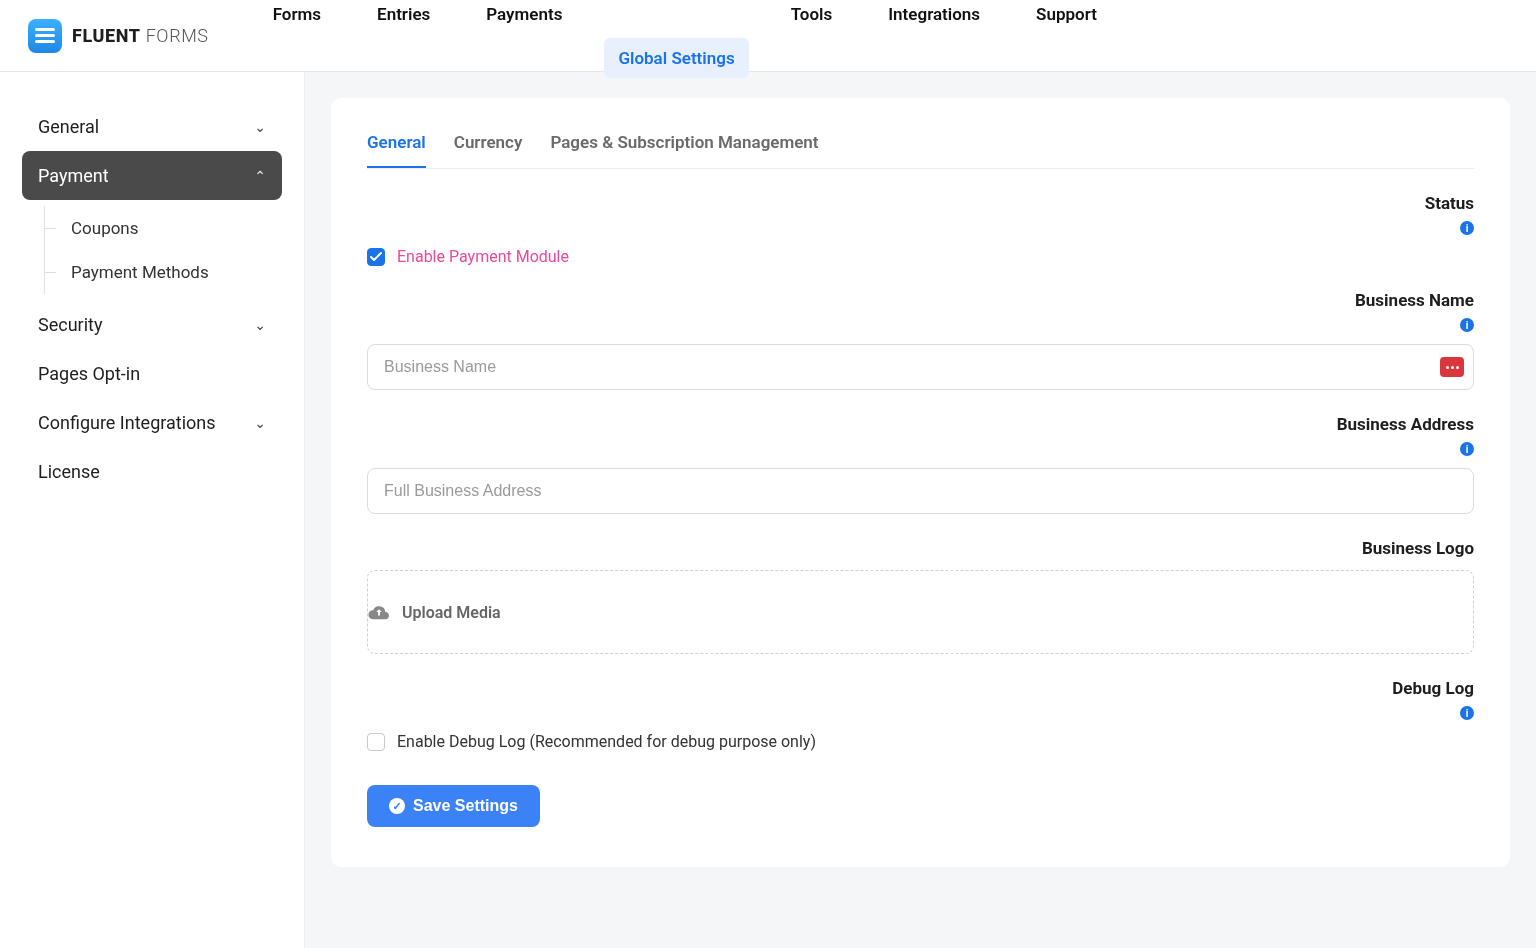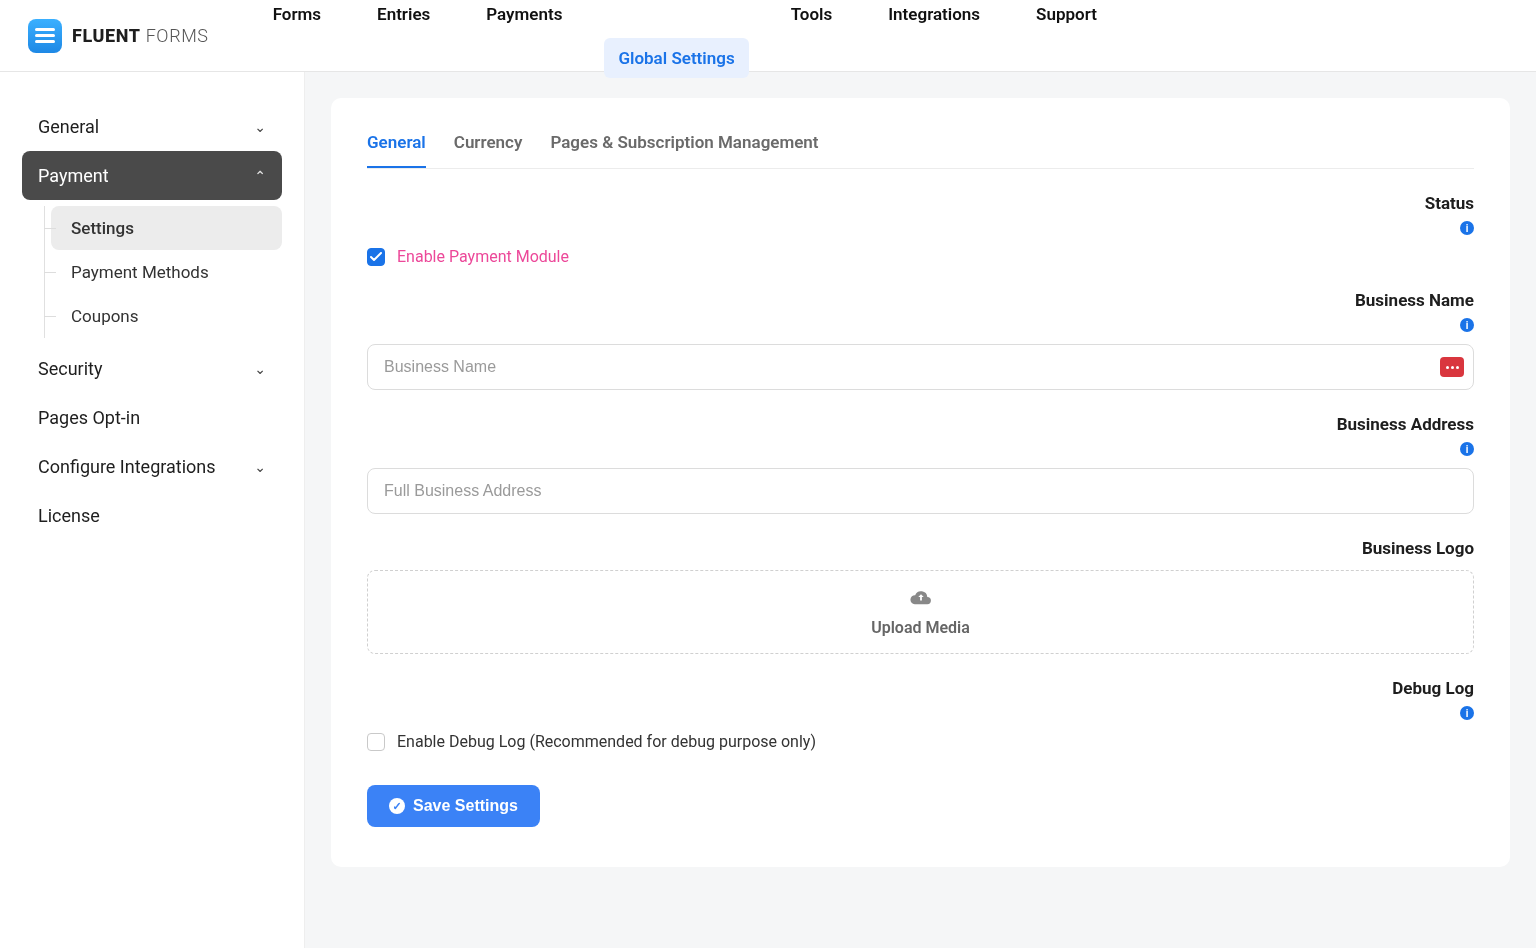--- a/index.html
+++ b/index.html
@@ -219,27 +219,26 @@
   .input-badge span {
     width: 3px; height: 3px; background:#fff; border-radius:50%;
   }
 
   .upload-zone {
     border: 1px dashed #d0d0d0;
     border-radius: 8px;
     height: 84px;
     display: flex;
     align-items: center;
-    justify-content: center;
+    justify-content: flex-start;
     gap: 12px;
     color: #666;
     font-size: 16px;
     font-weight: 600;
     cursor: pointer;
-    flex-direction: column;
   }
   .upload-zone svg { fill:#888; }
 
   .save-btn {
     display: inline-flex;
     align-items: center;
     gap: 8px;
     background: #3b82f6;
     color: #fff;
     border: none;
@@ -287,23 +286,22 @@
   <div class="sidebar">
     <div class="side-item">
       <span>General</span>
       <span class="chev">⌄</span>
     </div>
     <div class="side-item dark">
       <span>Payment</span>
       <span class="chev">⌃</span>
     </div>
     <div class="sub-list">
-      <div class="sub-item active">Settings</div>
+      <div class="sub-item">Coupons</div>
       <div class="sub-item">Payment Methods</div>
-      <div class="sub-item">Coupons</div>
     </div>
     <div class="side-item">
       <span>Security</span>
       <span class="chev">⌄</span>
     </div>
     <div class="side-item">
       <span>Pages Opt-in</span>
     </div>
     <div class="side-item">
       <span>Configure Integrations</span>

